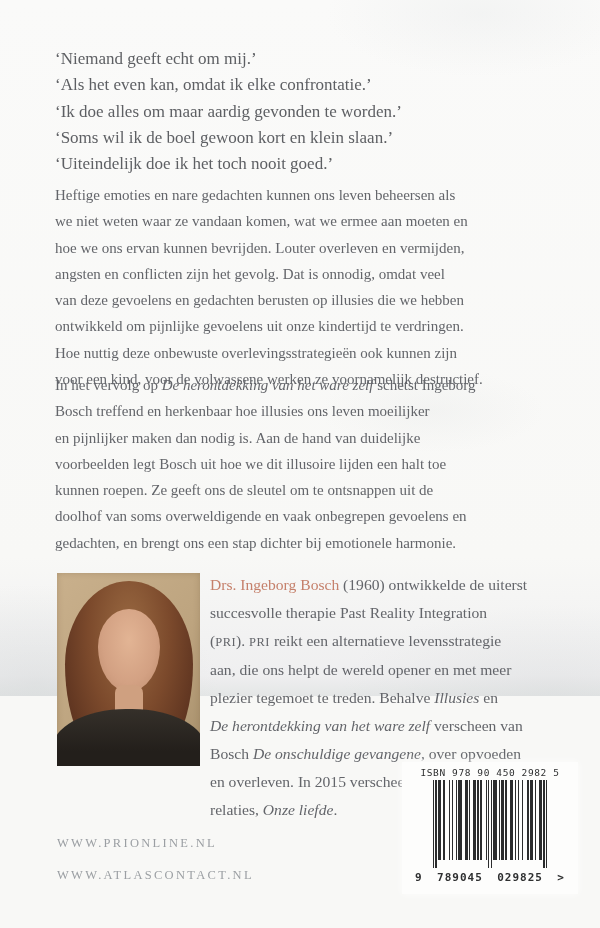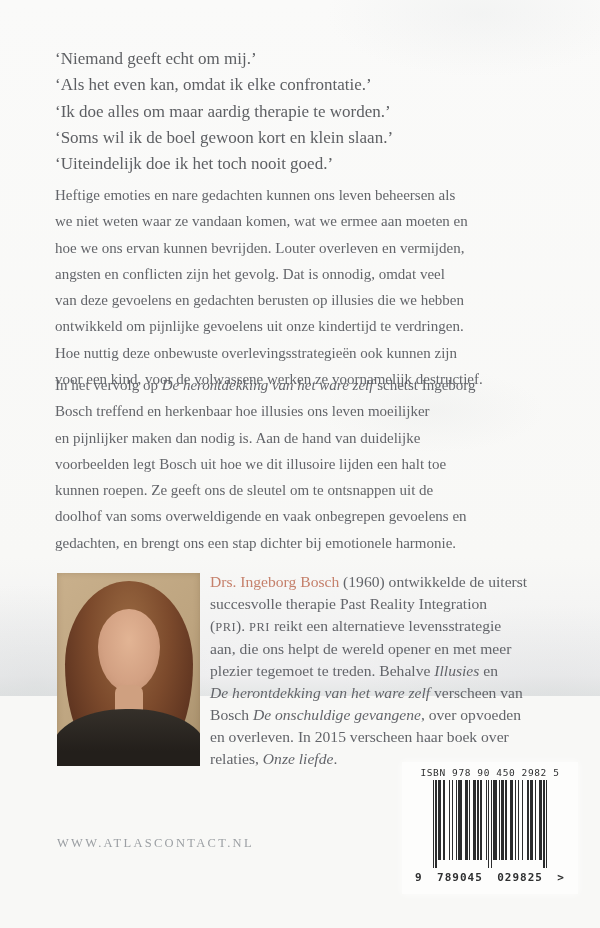--- a/index.html
+++ b/index.html
@@ -55,21 +55,21 @@
     position:absolute;left:-6px;top:136px;width:156px;height:60px;
     border-radius:48% 48% 0 0/70% 70% 0 0;
     background:linear-gradient(to bottom,#35302a,#231f1b 70%);
   }
   .chest{
     position:absolute;left:56px;top:140px;width:32px;height:26px;
     background:#c99a7a;border-radius:0 0 40% 40%;
   }
   .bio{
     position:absolute;left:153px;top:3px;width:372px;margin:0;
-    font-size:15.6px;line-height:22px;color:#63656a;white-space:pre-line;
+    font-size:15.6px;line-height:28px;color:#63656a;white-space:pre-line;
   }
   .isbn-box{
     position:absolute;left:402px;top:762px;width:176px;height:132px;
     background:#fdfdfc;box-shadow:0 0 8px rgba(255,255,255,.8);
     text-align:center;
   }
   .isbn-label{
     margin-top:5px;
     font-family:"DejaVu Sans Mono",monospace;
     font-size:9.5px;font-weight:normal;letter-spacing:.6px;color:#2e2f30;
@@ -87,21 +87,21 @@
   }
 </style>
 </head>
 <body>
 
 <div class="cover">
 
   <div class="quotes">
     <p>‘Niemand geeft echt om mij.’</p>
     <p>‘Als het even kan, omdat ik elke confrontatie.’</p>
-    <p>‘Ik doe alles om maar aardig therapie te worden.’</p>
+    <p>‘Ik doe alles om maar aardig gevonden te worden.’</p>
     <p>‘Soms wil ik de boel gewoon kort en klein slaan.’</p>
     <p>‘Uiteindelijk doe ik het toch nooit goed.’</p>
   </div>
 
   <p class="para" id="para1">Heftige emoties en nare gedachten kunnen ons leven beheersen als
 we niet weten waar ze vandaan komen, wat we ermee aan moeten en
 hoe we ons ervan kunnen bevrijden. Louter overleven en vermijden,
 angsten en conflicten zijn het gevolg. Dat is onnodig, omdat veel
 van deze gevoelens en gedachten berusten op illusies die we hebben
 ontwikkeld om pijnlijke gevoelens uit onze kindertijd te verdringen.
@@ -190,16 +190,17 @@
         </svg></div>
     <div class="digits">
       <span>9</span>
       <span>789045</span>
       <span>029825</span>
       <span>&gt;</span>
     </div>
   </div>
 
   <div class="urls">
+    <div>WWW.PRIONLINE.NL</div>
     <div>WWW.ATLASCONTACT.NL</div>
   </div>
 
 </div>
 
 </body></html>

